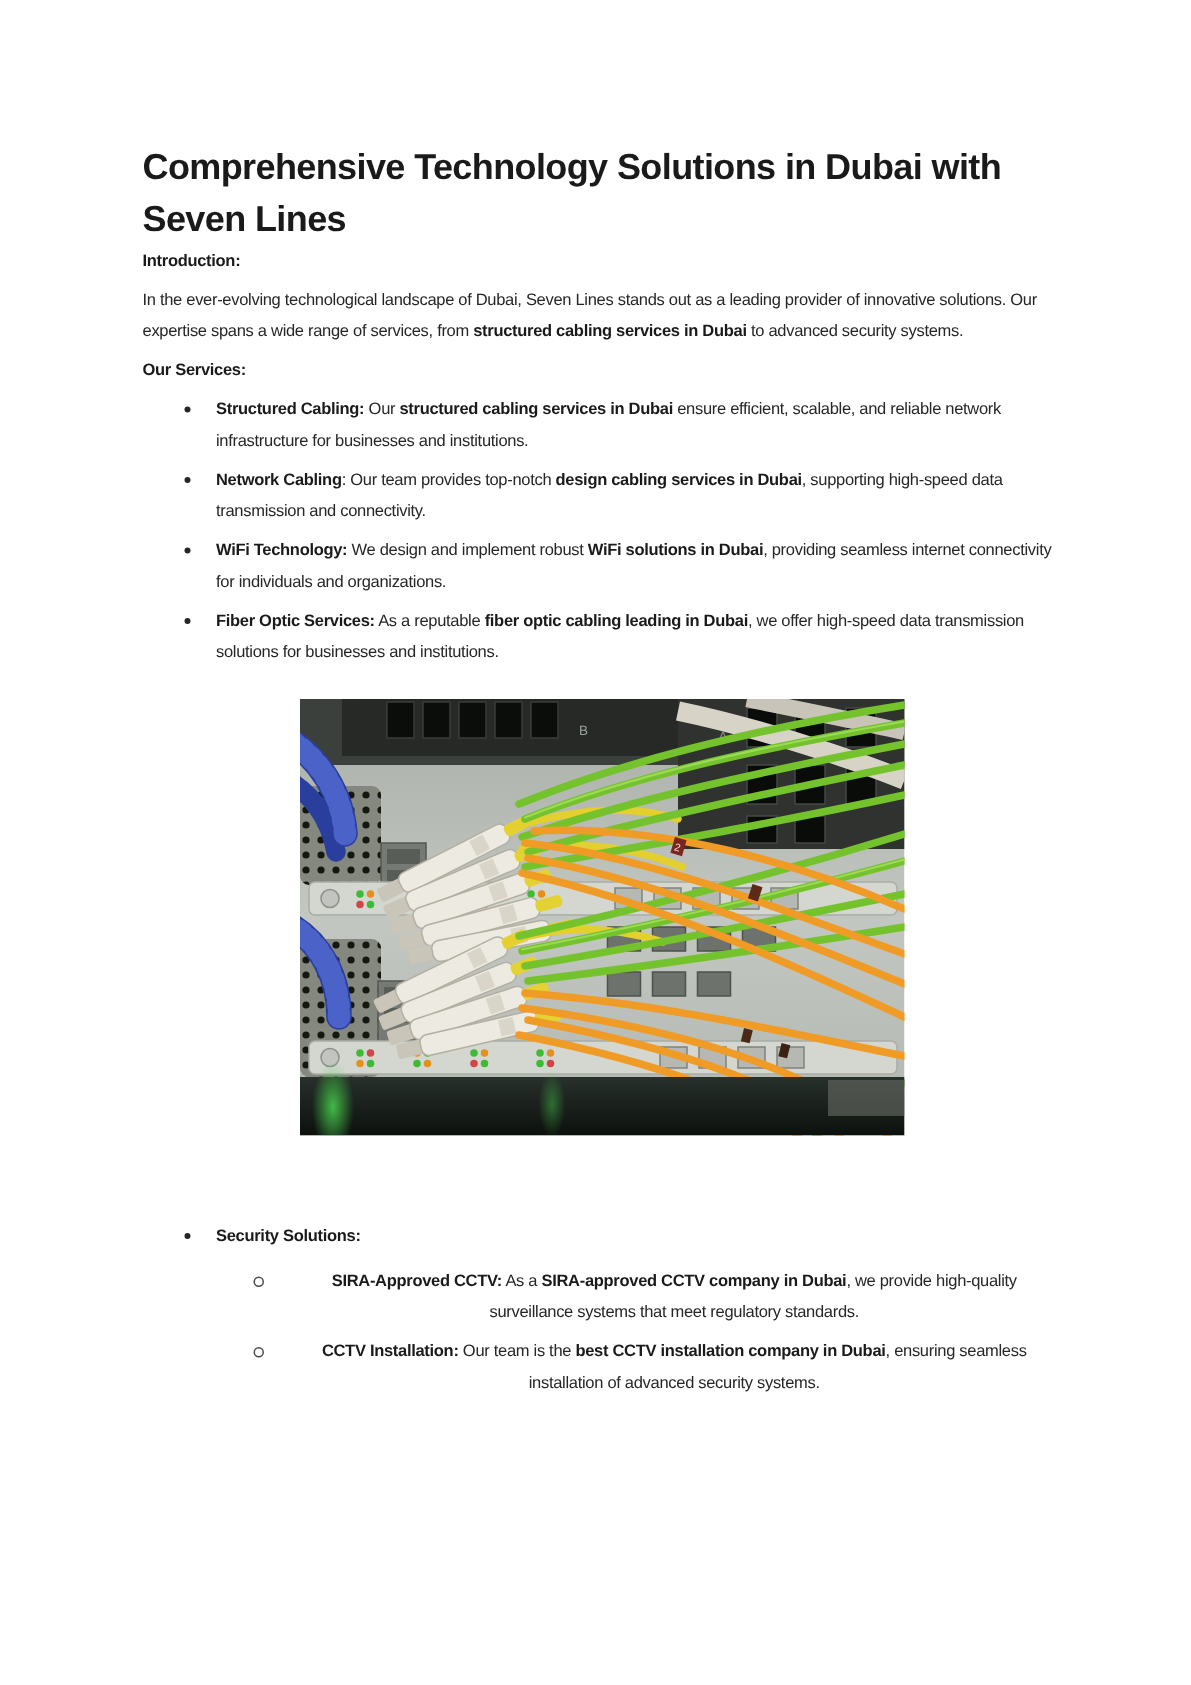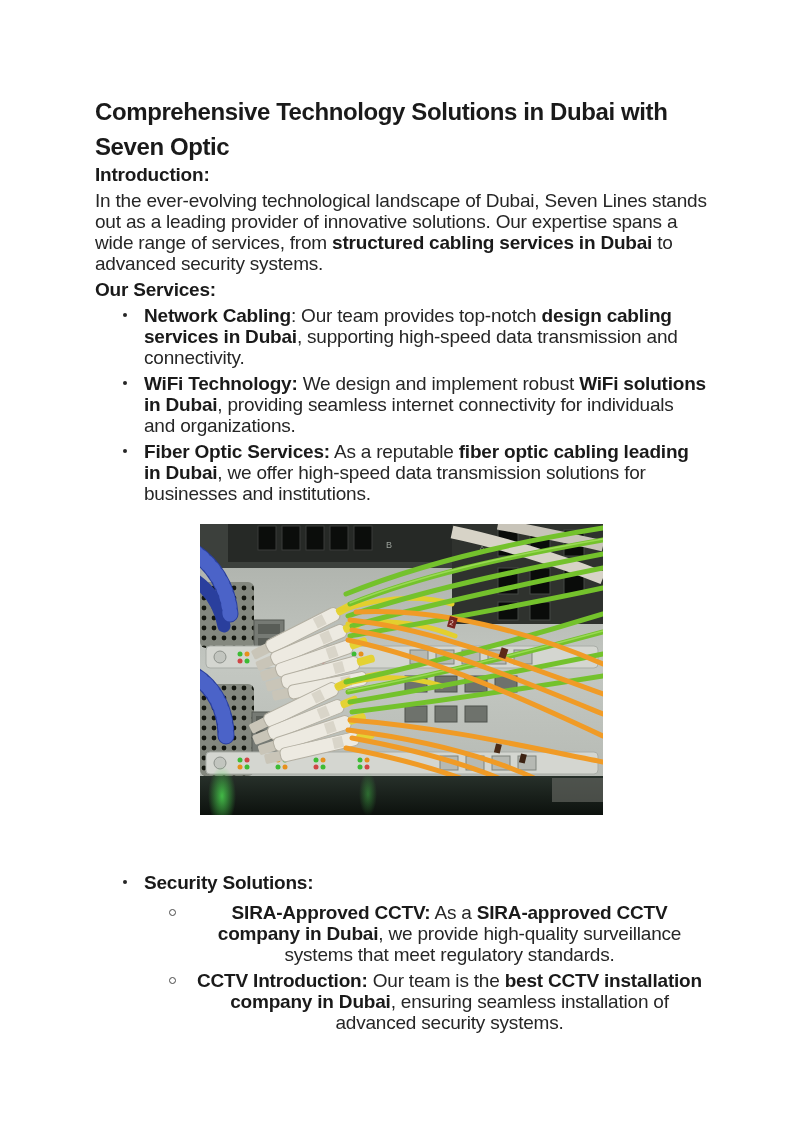--- a/index.html
+++ b/index.html
@@ -7,21 +7,21 @@
     position:relative;width:794px;height:1123px;background:#fff;overflow:hidden;
     font-family:"Liberation Sans",sans-serif;color:#262626;
   }
   .content{padding:94px 87px 0 95px;}
   h1{
     margin:0;font-size:24px;line-height:35px;font-weight:700;color:#1a1a1a;
     letter-spacing:-0.4px;
   }
   h1 .tline{white-space:nowrap;display:block;}
   .content p, .content li{
-    font-size:19px;line-height:21px;letter-spacing:-0.2px;margin:0 0 5px 0;
+    font-size:11px;line-height:21px;letter-spacing:-0.2px;margin:0 0 5px 0;
   }
   .lead{font-weight:700;color:#1a1a1a;}
   b{font-weight:700;color:#1a1a1a;}
   ul{list-style:none;margin:0;padding:0;}
   ul.bullets > li{position:relative;padding-left:49px;margin-bottom:5px;}
   ul.bullets > li::before{
     content:"";position:absolute;left:28px;top:8px;width:4px;height:4px;
     border-radius:50%;background:#262626;
   }
   ul.subbullets{margin-top:9px;}
@@ -34,30 +34,31 @@
   figure.photo svg{display:inline-block;vertical-align:top;}
 </style>
 </head>
 <body>
 
 <div class="page">
   <div class="content">
 
     <h1>
       <span class="tline">Comprehensive Technology Solutions in Dubai with</span>
-      <span class="tline">Seven Optic</span>
+      <span class="tline">Seven Lines</span>
     </h1>
 
     <p class="lead">Introduction:</p>
 
     <p><span>In the ever-evolving technological landscape of Dubai, Seven Lines stands out as a leading provider of innovative solutions. Our expertise spans a wide range of services, from </span><b>structured cabling services in Dubai</b><span> to advanced security systems.</span></p>
 
     <p class="lead">Our Services:</p>
 
     <ul class="bullets">
+      <li><b>Structured Cabling:</b><span> Our </span><b>structured cabling services in Dubai</b><span> ensure efficient, scalable, and reliable network infrastructure for businesses and institutions.</span></li>
       <li><b>Network Cabling</b><span>: Our team provides top-notch </span><b>design cabling services in Dubai</b><span>, supporting high-speed data transmission and connectivity.</span></li>
       <li><b>WiFi Technology:</b><span> We design and implement robust </span><b>WiFi solutions in Dubai</b><span>, providing seamless internet connectivity for individuals and organizations.</span></li>
       <li><b>Fiber Optic Services:</b><span> As a reputable </span><b>fiber optic cabling leading in Dubai</b><span>, we offer high-speed data transmission solutions for businesses and institutions.</span></li>
     </ul>
 
     <figure class="photo">
       <svg width="403" height="291" viewBox="0 0 403 291" role="img">
         <defs>
           <linearGradient id="panelGrad" x1="0" y1="0" x2="0" y2="1">
             <stop offset="0" stop-color="#a9ada7"></stop>
@@ -266,19 +267,19 @@
           <ellipse cx="168" cy="270" rx="9" ry="22" fill="url(#glow)" opacity="0.5"></ellipse>
         </g>
       </svg>
     </figure>
 
     <ul class="bullets">
       <li>
         <span><b>Security Solutions:</b></span>
         <ul class="subbullets">
           <li><b>SIRA-Approved CCTV:</b><span> As a </span><b>SIRA-approved CCTV company in Dubai</b><span>, we provide high-quality surveillance systems that meet regulatory standards.</span></li>
-          <li><b>CCTV Introduction:</b><span> Our team is the </span><b>best CCTV installation company in Dubai</b><span>, ensuring seamless installation of advanced security systems.</span></li>
+          <li><b>CCTV Installation:</b><span> Our team is the </span><b>best CCTV installation company in Dubai</b><span>, ensuring seamless installation of advanced security systems.</span></li>
         </ul>
       </li>
     </ul>
 
   </div>
 </div>
 
 </body></html>

